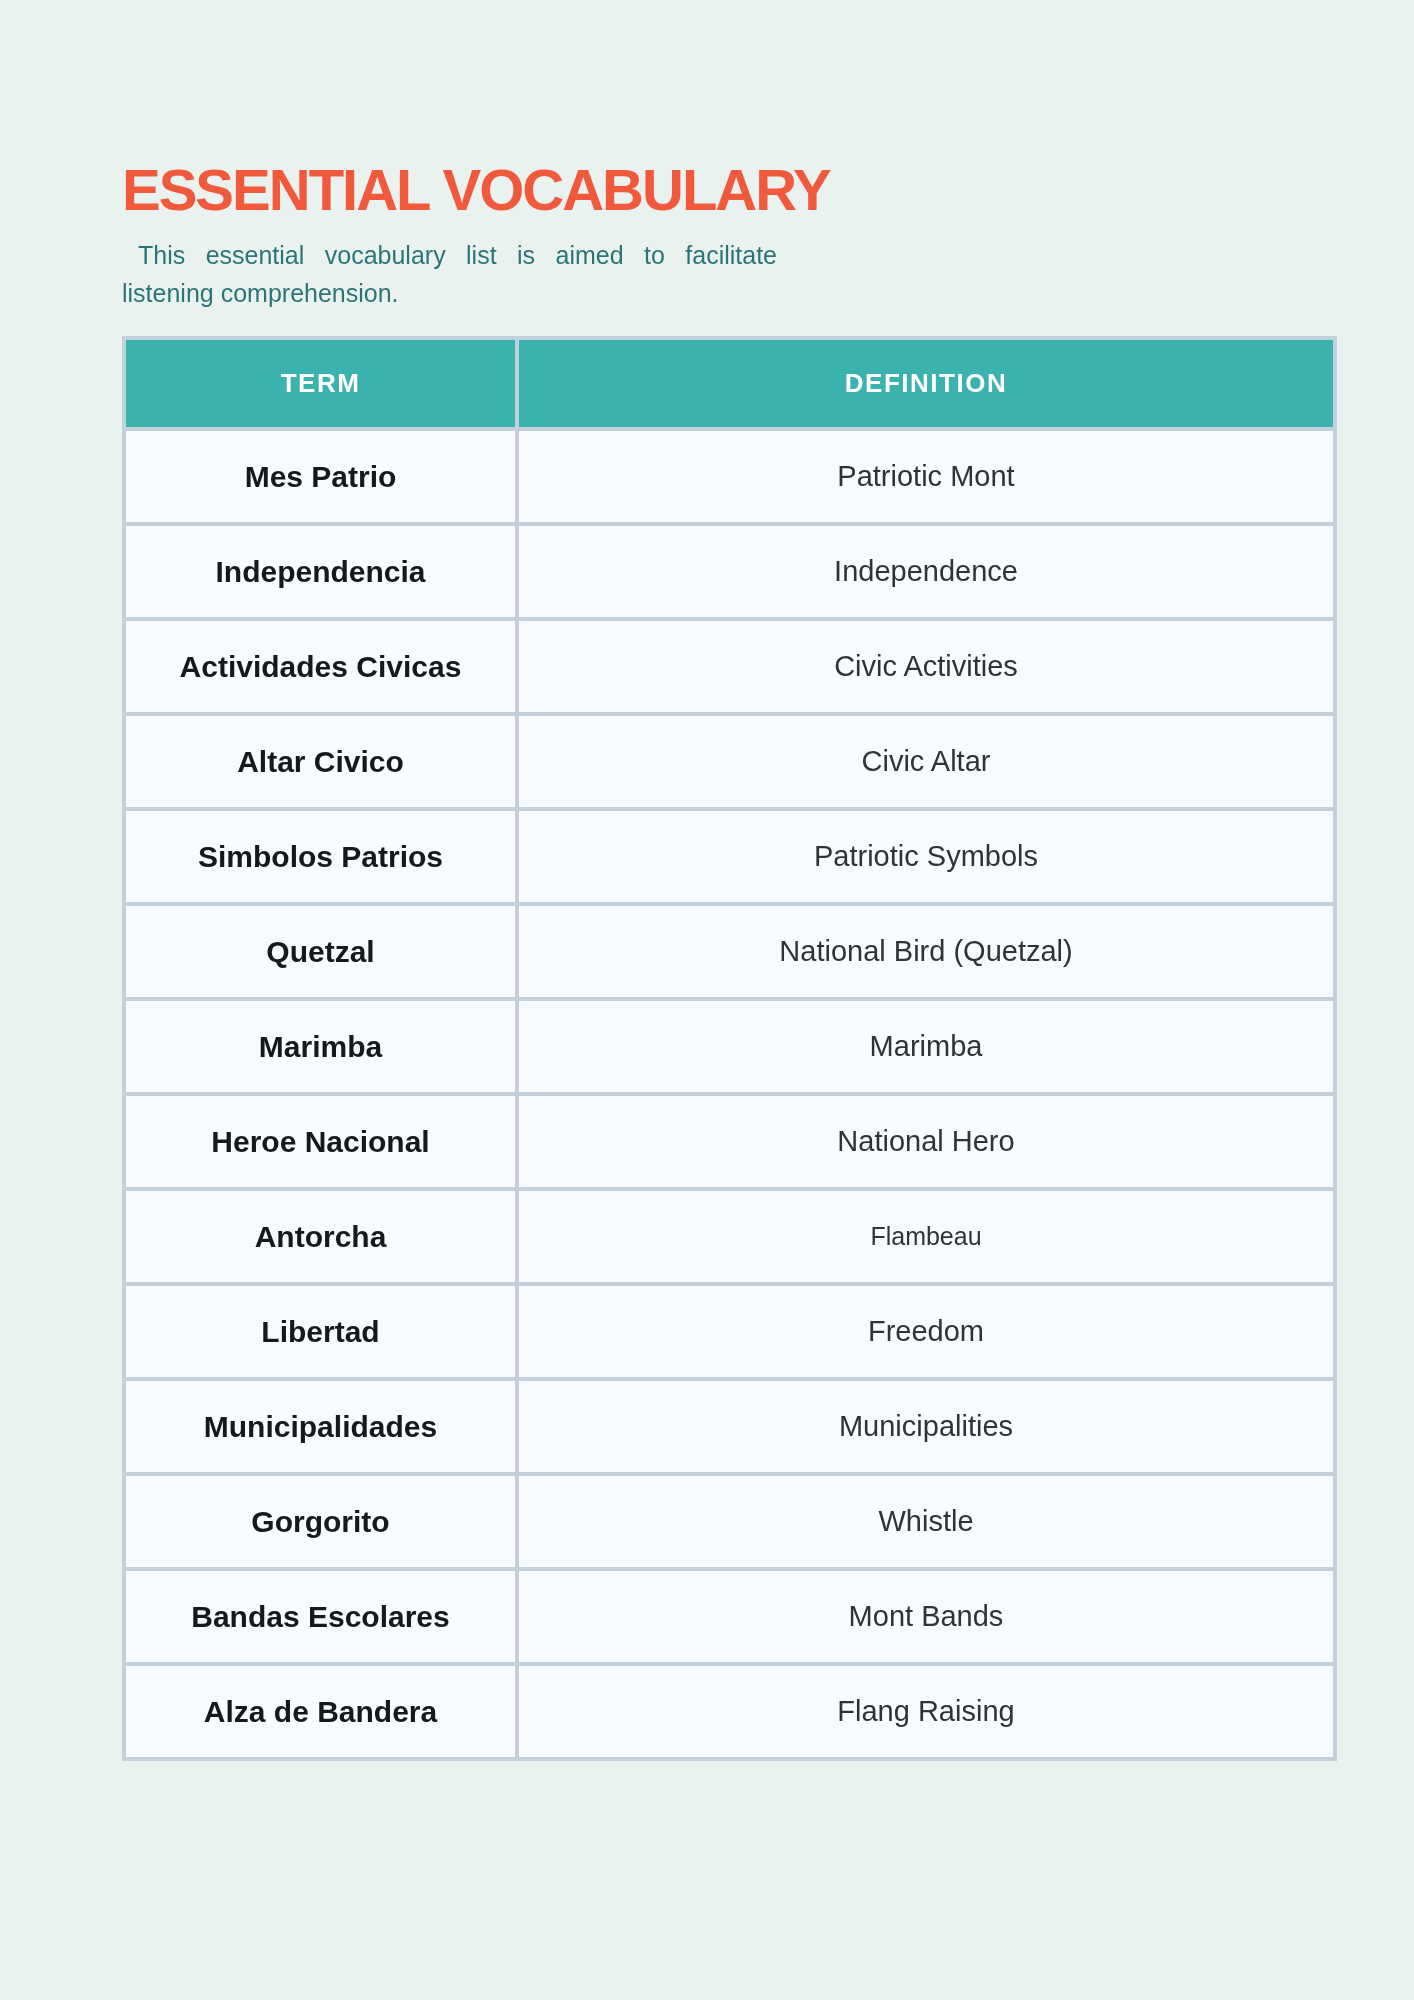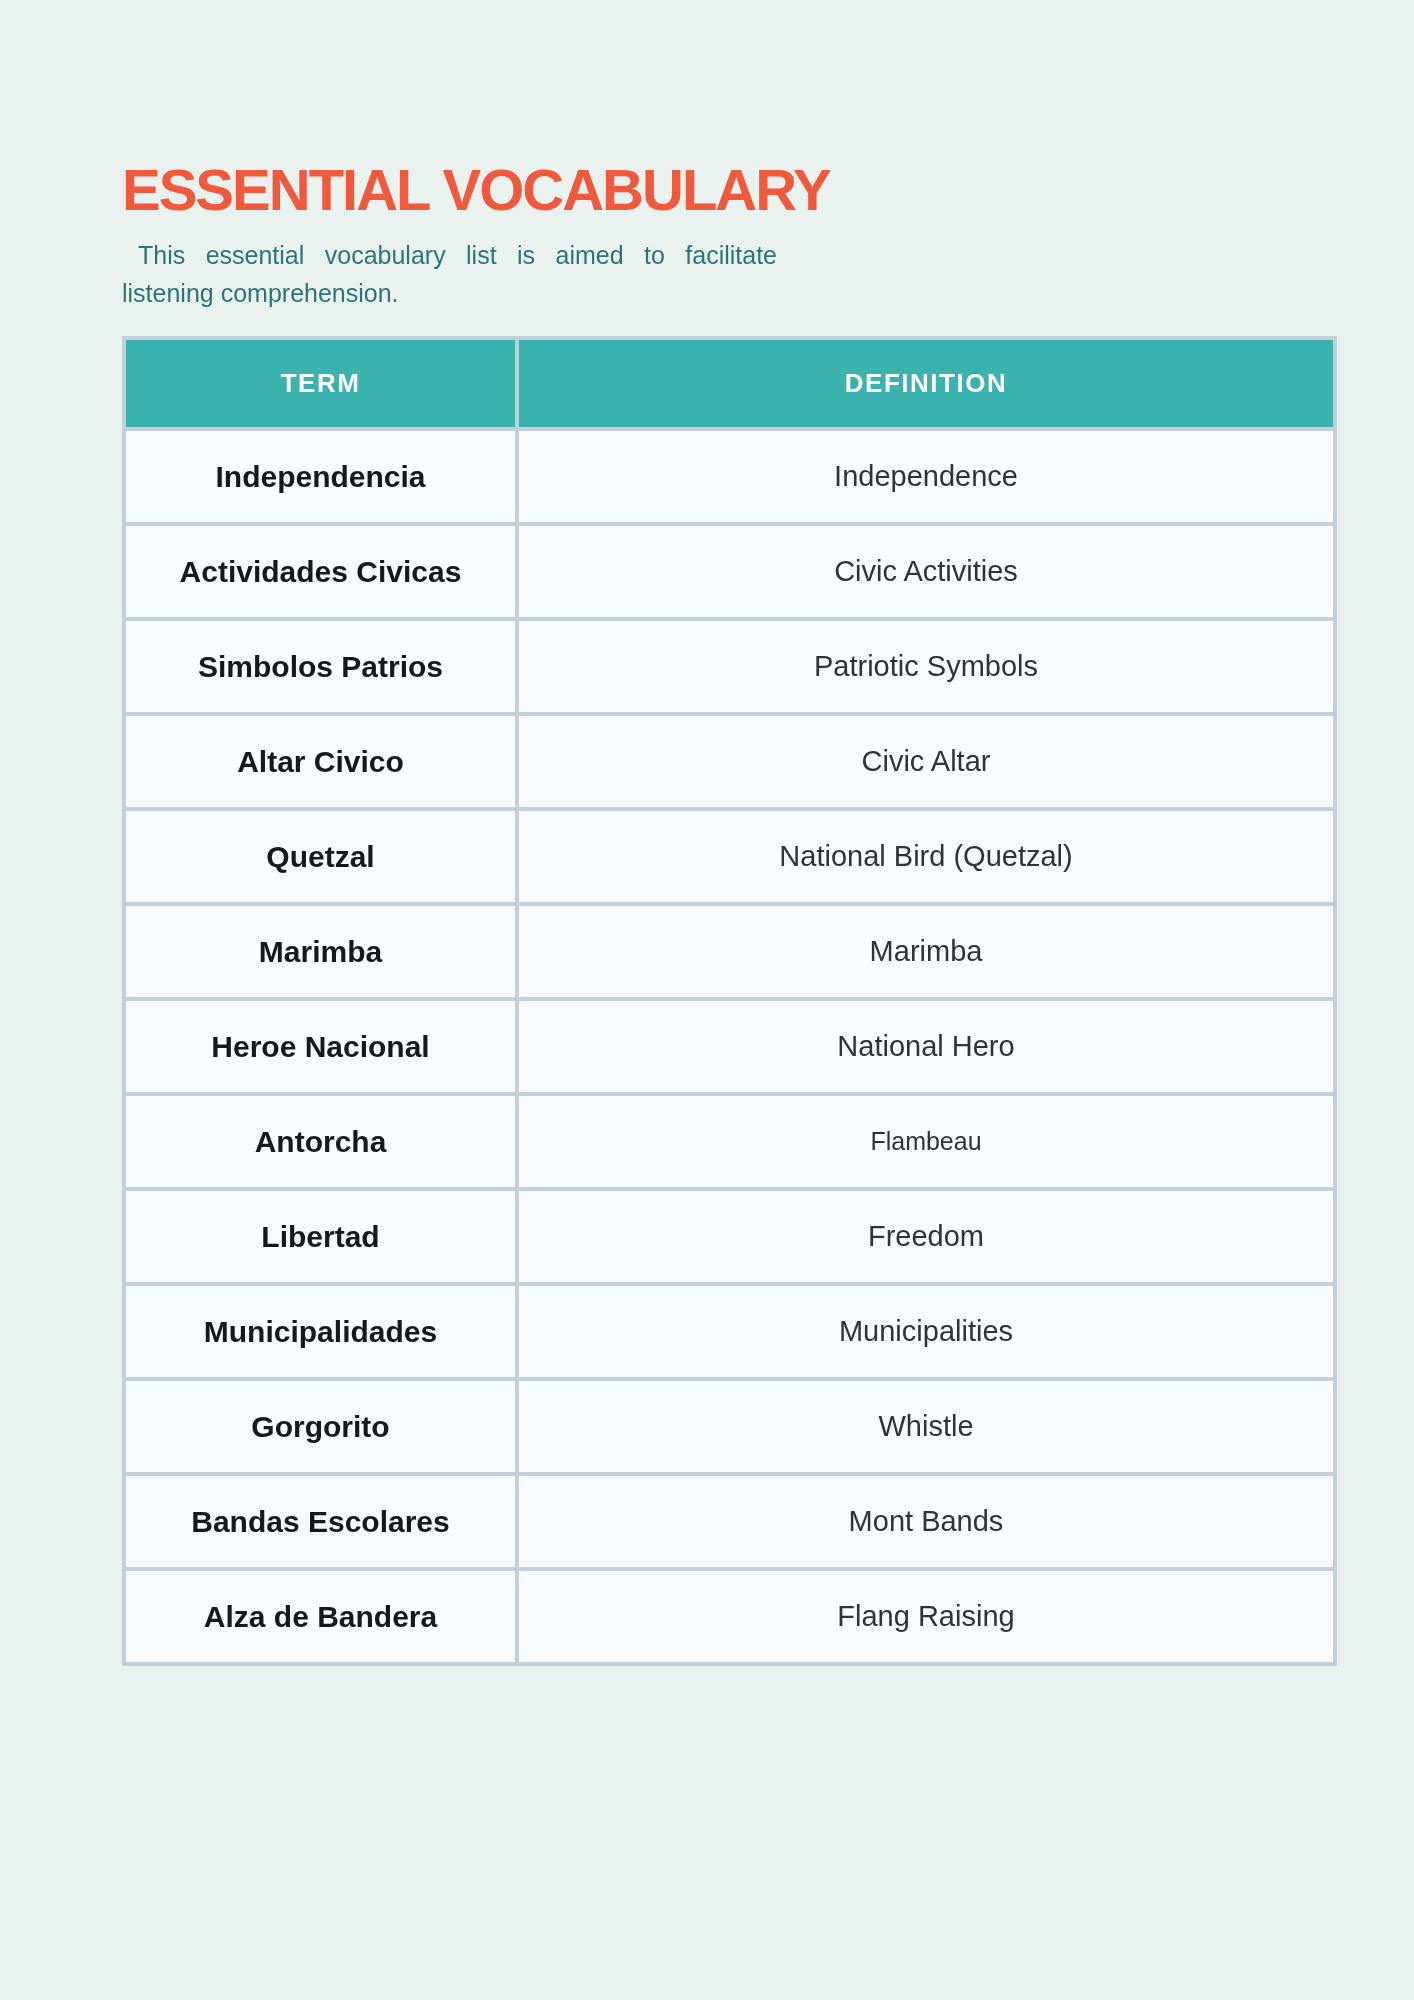--- a/index.html
+++ b/index.html
@@ -103,34 +103,38 @@
       <col class="c-def">
     </colgroup>
     <thead>
       <tr>
         <th>TERM</th>
         <th>DEFINITION</th>
       </tr>
     </thead>
     <tbody id="vocab-body">
         <tr>
+          <td class="term">Mes Patrio</td>
+          <td class="def">Patriotic Mont</td>
+        </tr>
+        <tr>
           <td class="term">Independencia</td>
           <td class="def">Independence</td>
         </tr>
         <tr>
           <td class="term">Actividades Civicas</td>
           <td class="def">Civic Activities</td>
         </tr>
         <tr>
+          <td class="term">Altar Civico</td>
+          <td class="def">Civic Altar</td>
+        </tr>
+        <tr>
           <td class="term">Simbolos Patrios</td>
           <td class="def">Patriotic Symbols</td>
-        </tr>
-        <tr>
-          <td class="term">Altar Civico</td>
-          <td class="def">Civic Altar</td>
         </tr>
         <tr>
           <td class="term">Quetzal</td>
           <td class="def">National Bird (Quetzal)</td>
         </tr>
         <tr>
           <td class="term">Marimba</td>
           <td class="def">Marimba</td>
         </tr>
         <tr>

